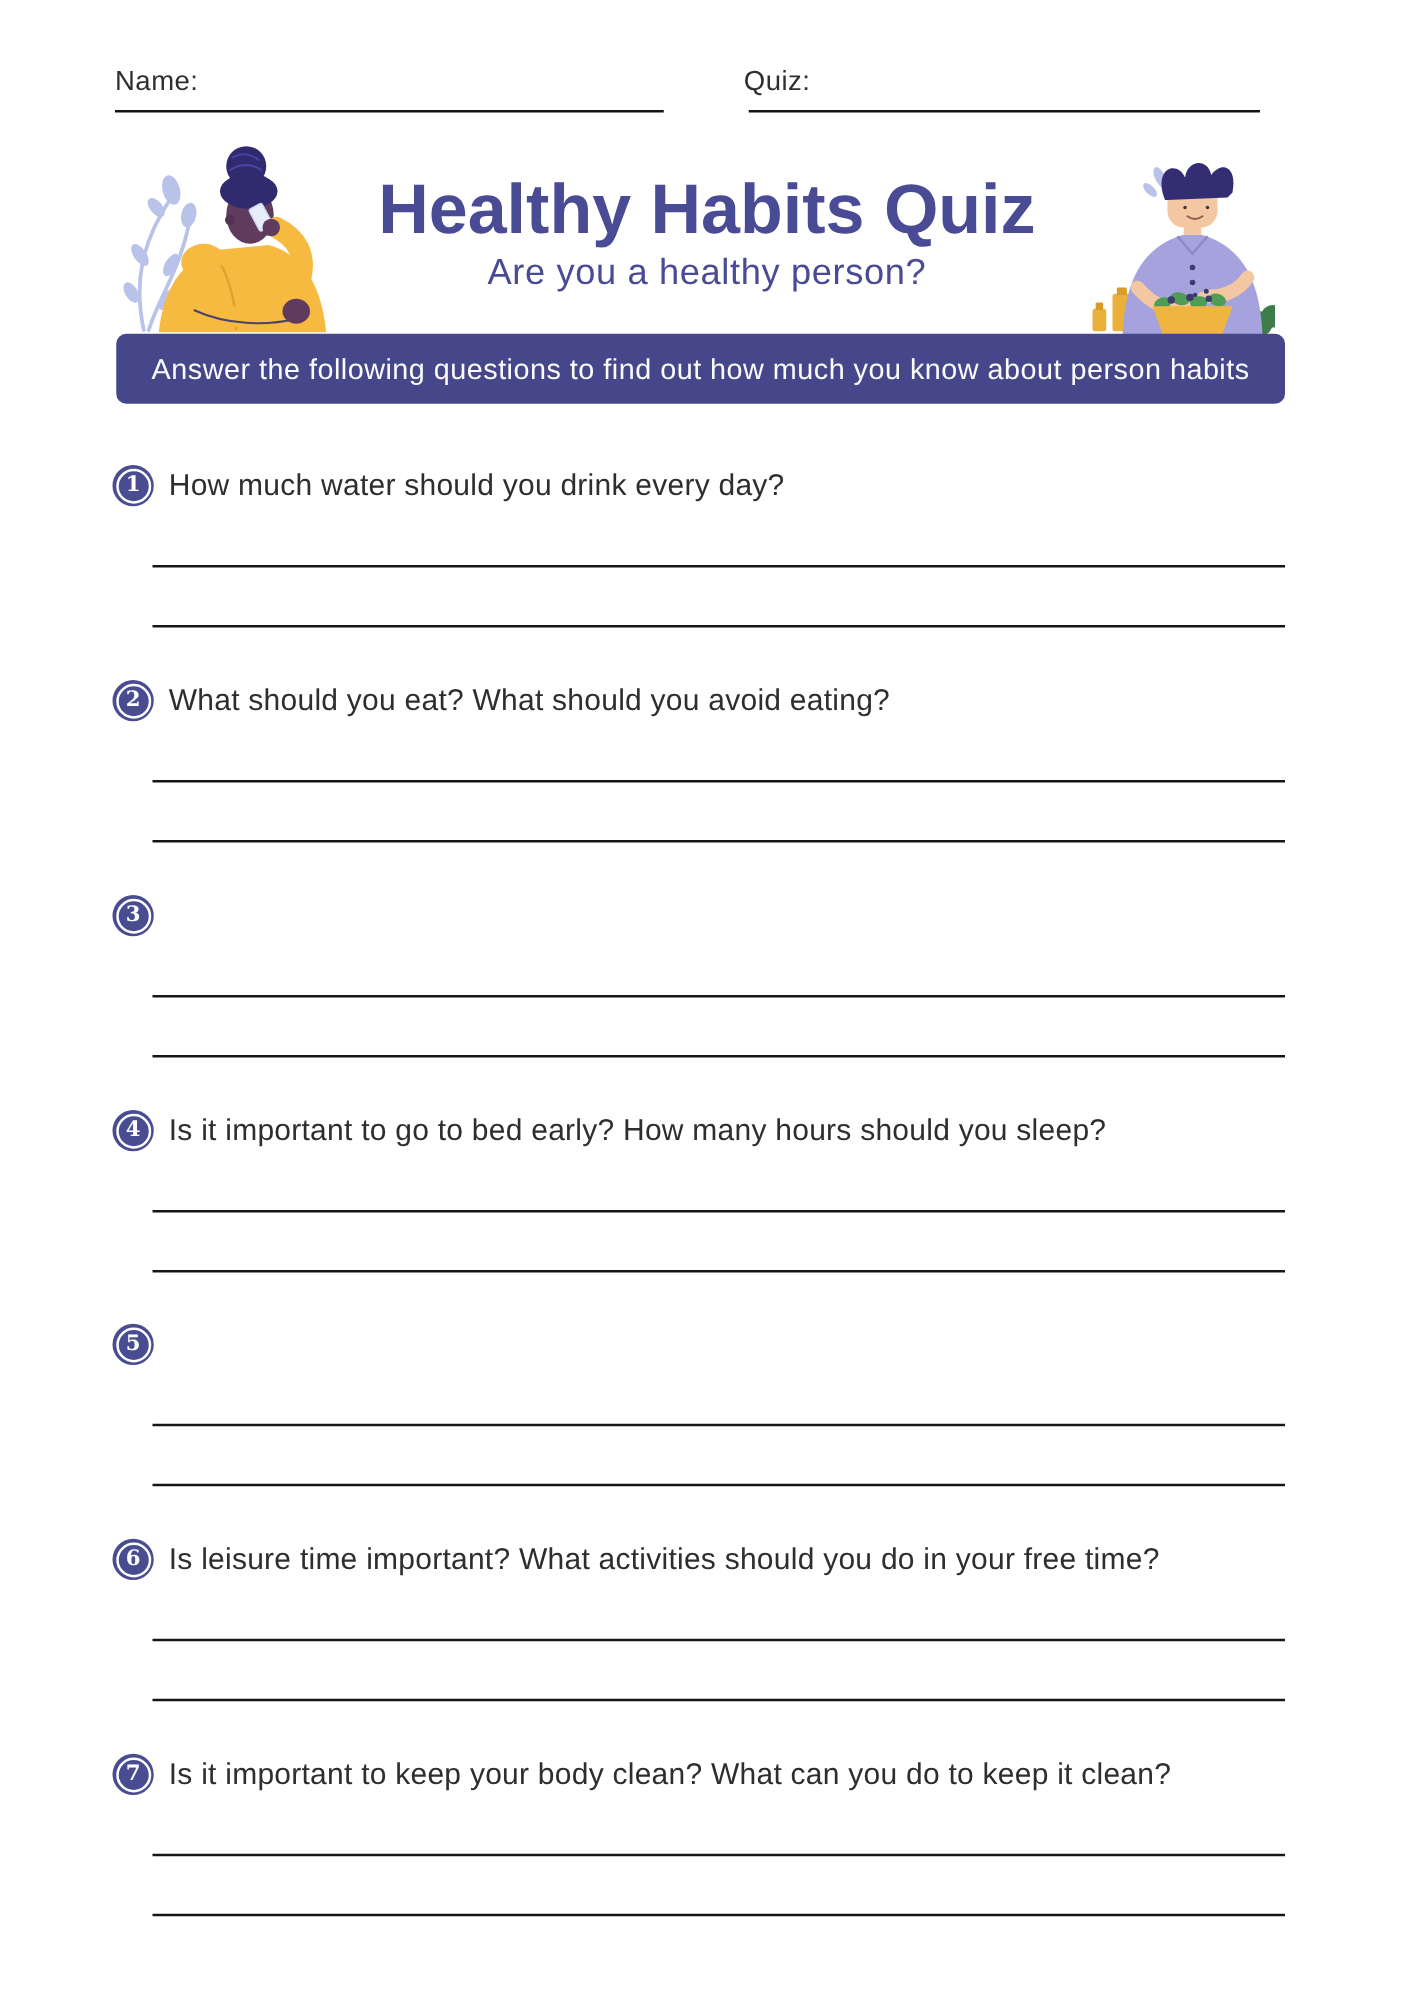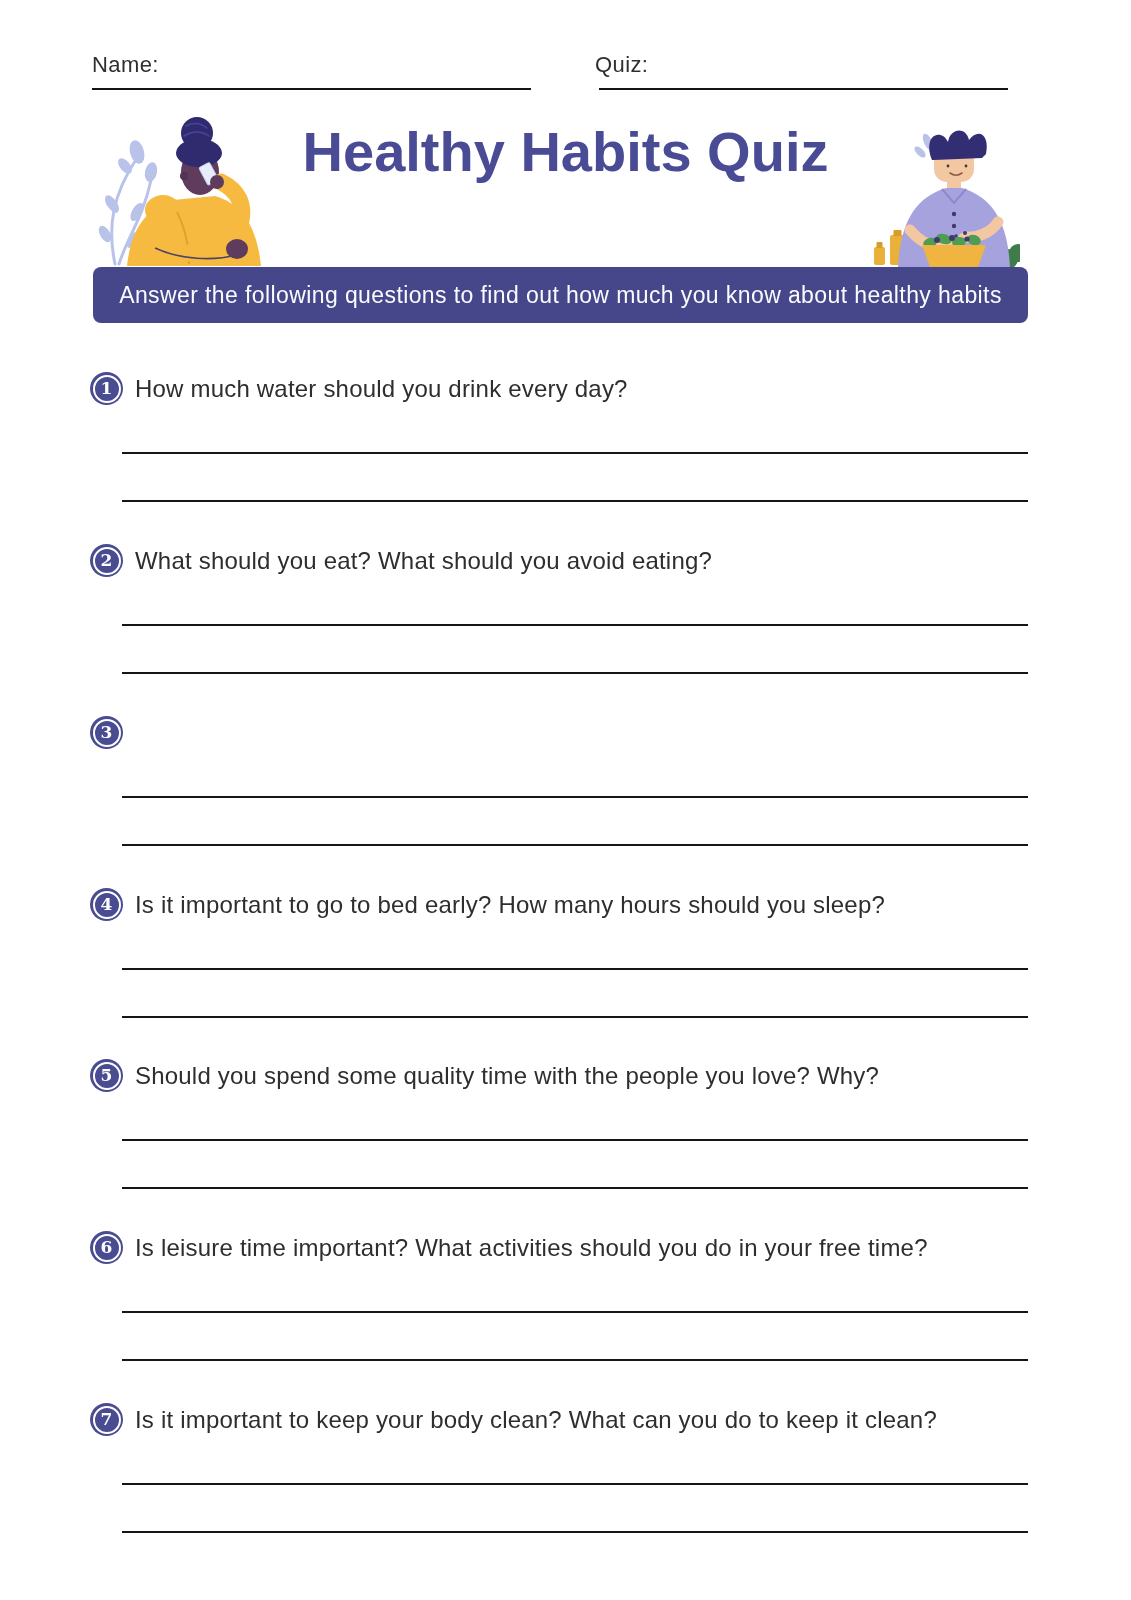--- a/index.html
+++ b/index.html
@@ -170,23 +170,24 @@
         <ellipse cx="104" cy="114" rx="7" ry="5" transform="rotate(20 104 114)"></ellipse>
       </g>
       <circle cx="67" cy="114" r="3" fill="#3c3a6e"></circle>
       <circle cx="82" cy="112" r="3" fill="#3c3a6e"></circle>
       <circle cx="97" cy="113" r="2.6" fill="#3c3a6e"></circle>
 
       <path d="M52,119 L116,119 L108,141 L60,141 Z" fill="#f0b440"></path>
     </svg>
   </div>
 
-  <h1 class="title" style="margin:0;">Healthy Habits Quiz</h1>
+  <h1 class="title" style="margin:15px;">Healthy Habits Quiz</h1>
+  <div class="subtitle">Are you a healthy person?</div>
   <div class="banner">
-    <span>Answer the following questions to find out how much you know about healthy habits</span>
+    <span>Answer the following questions to find out how much you know about person habits</span>
   </div>
 
   <section class="question" style="top:372px">
     <div class="q-head">
       <div class="badge">
           <span>1</span>
         </div>
       <p class="q-text">How much water should you drink every day?</p>
     </div>
     <div class="answer-line l1"></div>
@@ -223,21 +224,20 @@
     </div>
     <div class="answer-line l1"></div>
     <div class="answer-line l2"></div>
   </section>
 
   <section class="question" style="top:1059px">
     <div class="q-head">
       <div class="badge">
           <span>5</span>
         </div>
-      <p class="q-text">Should you spend some quality time with the people you love? Why?</p>
     </div>
     <div class="answer-line l1"></div>
     <div class="answer-line l2"></div>
   </section>
 
   <section class="question" style="top:1231px">
     <div class="q-head">
       <div class="badge">
           <span>6</span>
         </div>

